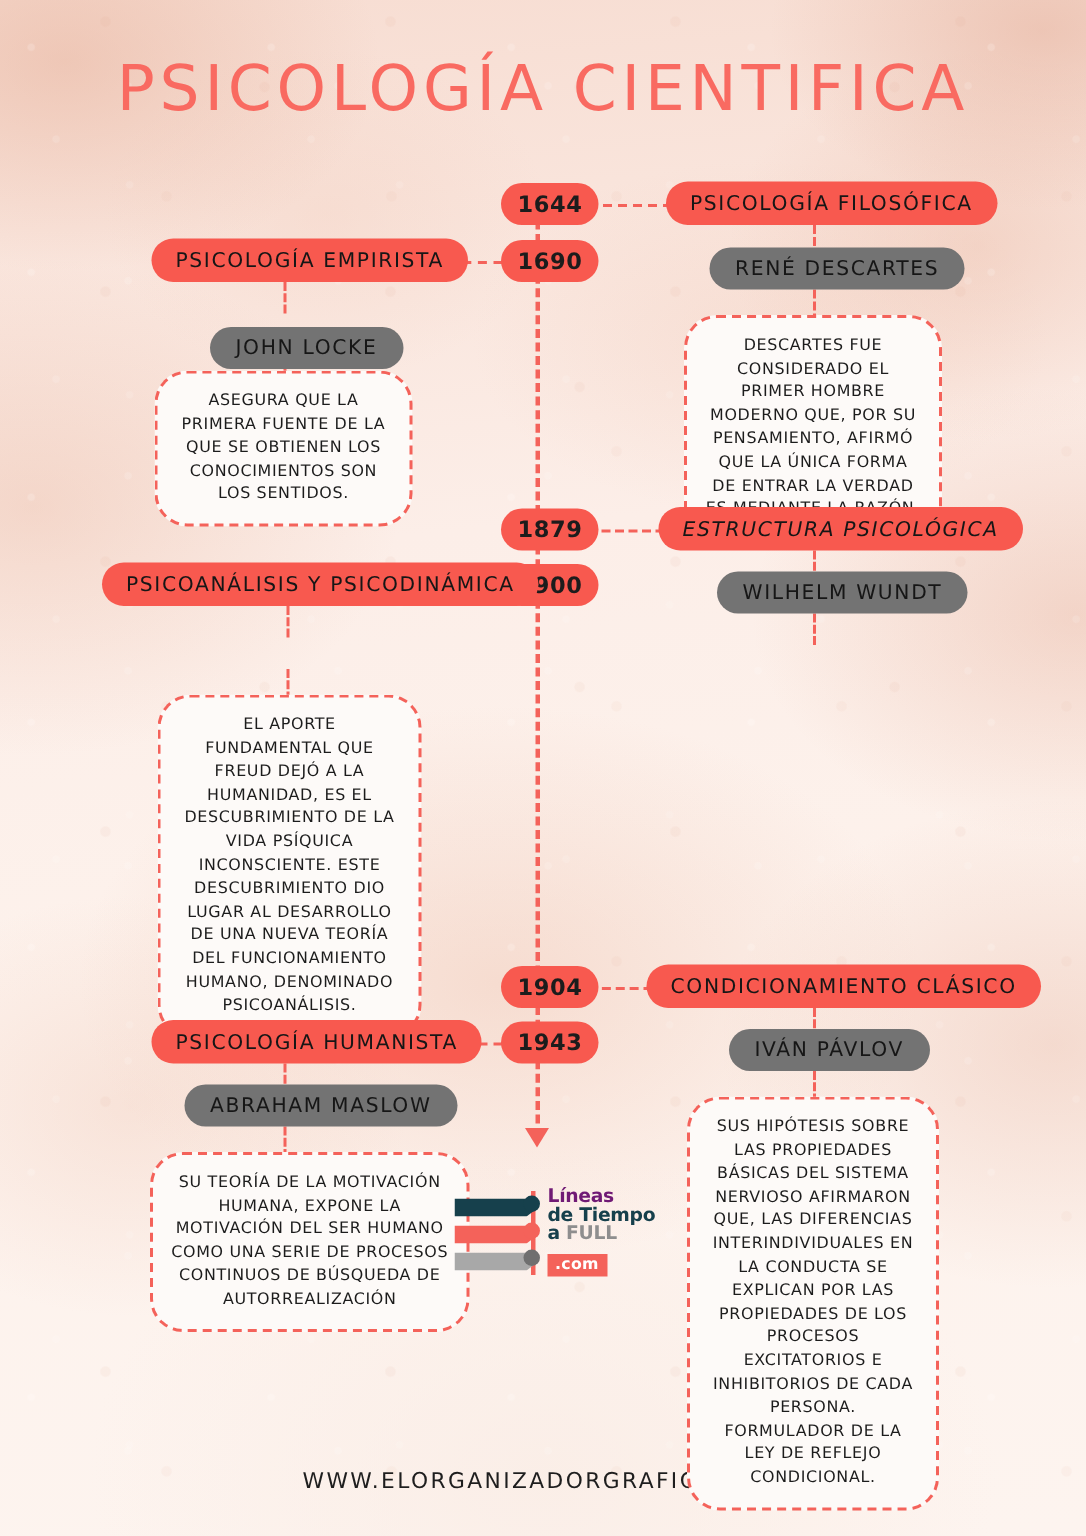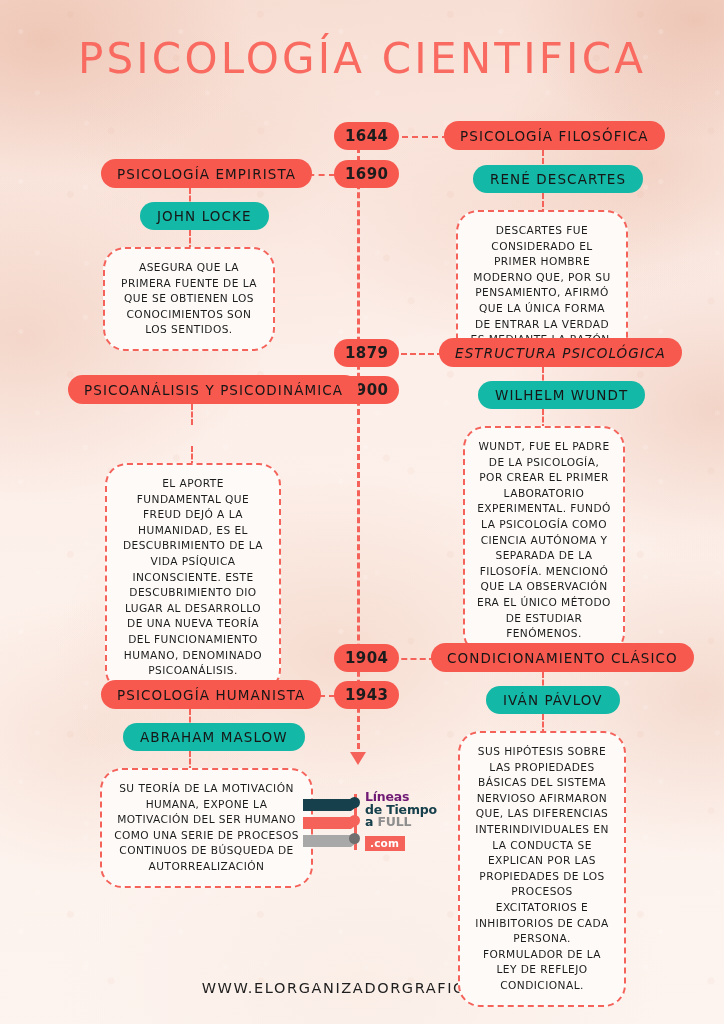--- a/index.html
+++ b/index.html
@@ -138,21 +138,21 @@
     white-space: nowrap;
     z-index: 5;
   }
 
   
   .person-pill {
     position: absolute;
     height: 28px;
     padding: 0 17px;
     border-radius: 14px;
-    background: #14b8a6;
+    background: #737373;
     color: #161616;
     font-size: 13.5px;
     letter-spacing: 1.1px;
     display: flex;
     align-items: center;
     justify-content: center;
     white-space: nowrap;
     z-index: 5;
   }
 
@@ -252,31 +252,30 @@
   <div class="cat-pill" style="left:444px; top:121px;">PSICOLOGÍA FILOSÓFICA</div>
   <div class="v-connector" style="left:542px; top:150px; height:22px;"></div>
   <div class="person-pill" style="left:473px; top:165px;">RENÉ DESCARTES</div>
   <div class="v-connector" style="left:542px; top:193px; height:22px;"></div>
   <div class="desc-box" style="left:456px; top:210px; width:172px;">DESCARTES FUE CONSIDERADO EL PRIMER HOMBRE MODERNO QUE, POR SU PENSAMIENTO, AFIRMÓ QUE LA ÚNICA FORMA DE ENTRAR LA VERDAD ES MEDIANTE LA RAZÓN.</div>
 
   <div class="year-pill" style="left:334px; top:160px;">1690</div>
   <div class="h-connector" style="left:277px; top:174px; width:58px;"></div>
   <div class="cat-pill" style="left:101px; top:159px;">PSICOLOGÍA EMPIRISTA</div>
   <div class="v-connector" style="left:189px; top:188px; height:21px;"></div>
-  <div class="person-pill" style="left:140px; top:202px;">JOHN LOCKE</div>
+  <div class="person-pill" style="left:140px; top:218px;">JOHN LOCKE</div>
   <div class="v-connector" style="left:189px; top:230px; height:21px;"></div>
   <div class="desc-box" style="left:103px; top:247px; width:172px;">ASEGURA QUE LA PRIMERA FUENTE DE LA QUE SE OBTIENEN LOS CONOCIMIENTOS SON LOS SENTIDOS.</div>
 
   <div class="year-pill" style="left:334px; top:339px;">1879</div>
   <div class="h-connector" style="left:392px; top:353px; width:51px;"></div>
   <div class="cat-pill" style="left:439px; top:338px;font-style:italic;">ESTRUCTURA PSICOLÓGICA</div>
   <div class="v-connector" style="left:542px; top:367px; height:21px;"></div>
   <div class="person-pill" style="left:478px; top:381px;">WILHELM WUNDT</div>
   <div class="v-connector" style="left:542px; top:409px; height:21px;"></div>
-  <div class="desc-box" style="left:463px; top:426px; width:162px;">WUNDT, FUE EL PADRE DE LA PSICOLOGÍA, POR CREAR EL PRIMER LABORATORIO EXPERIMENTAL. FUNDÓ LA PSICOLOGÍA COMO CIENCIA AUTÓNOMA Y SEPARADA DE LA FILOSOFÍA. MENCIONÓ QUE LA OBSERVACIÓN ERA EL ÚNICO MÉTODO DE ESTUDIAR FENÓMENOS.</div>
 
   <div class="year-pill" style="left:334px; top:376px;">1900</div>
   <div class="h-connector" style="left:315px; top:390px; width:22px;"></div>
   <div class="cat-pill" style="left:68px; top:375px;">PSICOANÁLISIS Y PSICODINÁMICA</div>
   <div class="v-connector" style="left:191px; top:404px; height:21px;"></div>
   <div class="v-connector" style="left:191px; top:446px; height:21px;"></div>
   <div class="desc-box" style="left:105px; top:463px; width:176px;">EL APORTE FUNDAMENTAL QUE FREUD DEJÓ A LA HUMANIDAD, ES EL DESCUBRIMIENTO DE LA VIDA PSÍQUICA INCONSCIENTE. ESTE DESCUBRIMIENTO DIO LUGAR AL DESARROLLO DE UNA NUEVA TEORÍA DEL FUNCIONAMIENTO HUMANO, DENOMINADO PSICOANÁLISIS.</div>
 
   <div class="year-pill" style="left:334px; top:644px;">1904</div>
   <div class="h-connector" style="left:392px; top:658px; width:43px;"></div>

